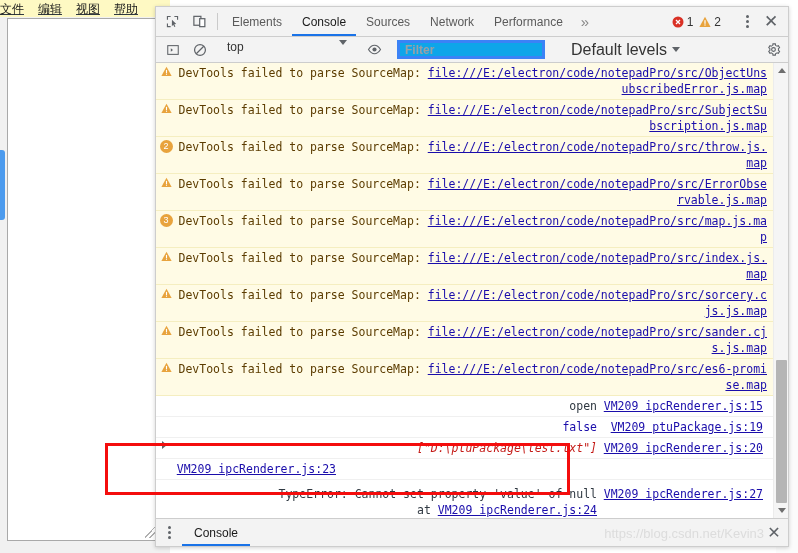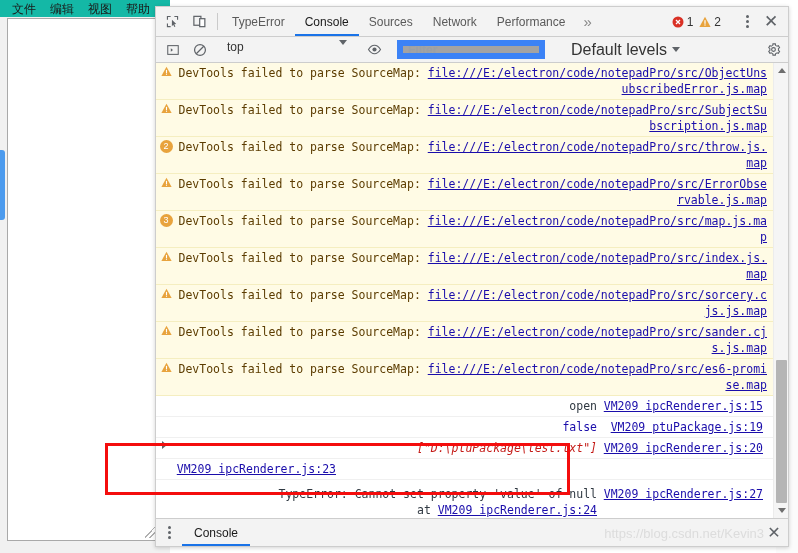--- a/index.html
+++ b/index.html
@@ -22,25 +22,25 @@
     position: absolute;
     left: 0; top: 0;
     width: 170px; height: 553px;
     background: #f1f1f1;
     overflow: hidden;
   }
   #app-menubar {
     position: absolute;
     left: 0; top: 0;
     width: 170px; height: 17px;
-    background: #14b8a6;
-    display: flex;
-    align-items: center;
-    padding-left: 12px;
-    box-sizing: border-box;
+    background: #fef9c3;
+    display: flex;
+    align-items: center;
+    box-sizing: border-box;
+    text-decoration: underline;
   }
   #app-menubar .menu-item {
     font-size: 12px;
     color: #1a1a1a;
     margin-right: 14px;
     line-height: 14px;
     white-space: nowrap;
     font-family: "DejaVu Sans", sans-serif;
   }
   #app-textarea {
@@ -198,22 +198,22 @@
     width: 0; height: 0;
     border-left: 4px solid transparent;
     border-right: 4px solid transparent;
     border-top: 5px solid #5f6368;
     display: inline-block;
   }
   #filter-input {
     flex: 0 0 auto;
     width: 148px;
     height: 19px;
-    border: 6px solid #3b82f6;
-    background: #a3a3a3;
+    border: 3px solid #3b82f6;
+    background: #0ea5e9;
     font-size: 12px;
     color: #333;
     padding: 0 5px;
     box-sizing: border-box;
     font-family: "Liberation Sans", sans-serif;
     outline: none;
     font-weight: bold;
   }
   #filter-input::placeholder { color: #9aa0a6; }
   #levels-select {
@@ -448,21 +448,21 @@
       </svg>
     </div>
     <div class="toolbar-btn">
       <svg width="15" height="15" viewBox="0 0 16 16">
         <rect x="2" y="2.5" width="7.5" height="9.5" fill="none" stroke="#5f6368" stroke-width="1.3"></rect>
         <rect x="8.2" y="5" width="5.5" height="8.5" fill="#fff" stroke="#5f6368" stroke-width="1.3"></rect>
       </svg>
     </div>
     <div class="vsep"></div>
 
-    <div class="dt-tab">TypeError</div>
+    <div class="dt-tab">Elements</div>
     <div class="dt-tab active">Console</div>
     <div class="dt-tab">Sources</div>
     <div class="dt-tab">Network</div>
     <div class="dt-tab">Performance</div>
     <div class="dt-tab more">»</div>
 
     <div id="dt-tabbar-right">
       <div class="count-chip">
         <span class="glyph">
           <svg width="12" height="12" viewBox="0 0 12 12">

